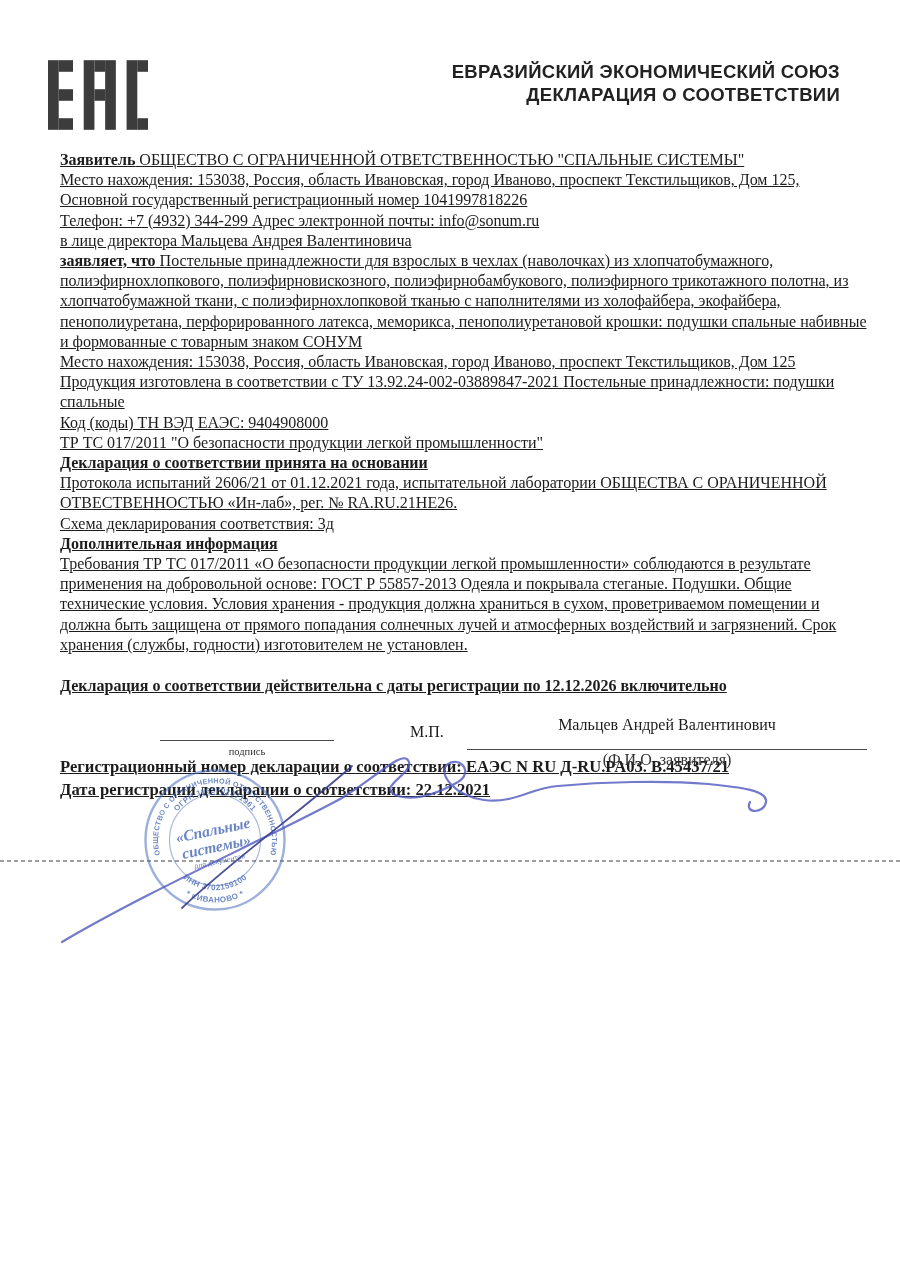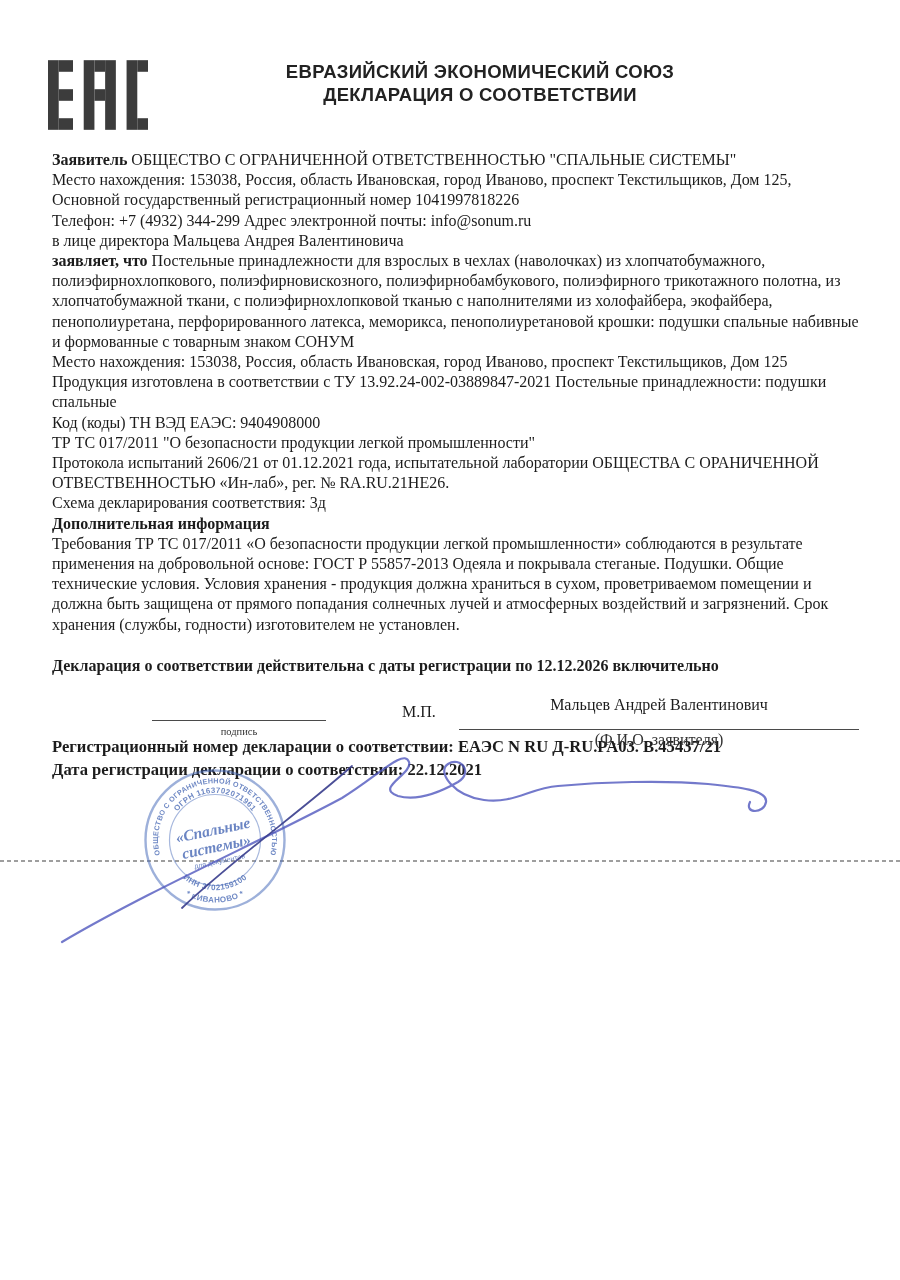--- a/index.html
+++ b/index.html
@@ -2,25 +2,25 @@
 <html><head>
 <meta charset="utf-8">
 <style>
   html,body { margin:0; padding:0; background:#ffffff; }
   .page {
     position:relative; width:900px; height:1280px; background:#ffffff;
     font-family:"Liberation Serif", serif; color:#1c1c1c; overflow:hidden;
   }
   .eac-logo { position:absolute; left:48px; top:60px; width:100px; height:70px; }
   .doc-title {
-    position:absolute; left:120px; top:60px; width:720px; text-align:center;
+    position:absolute; left:120px; top:60px; width:720px; text-align:right;
     font-family:"Liberation Sans", sans-serif; font-weight:bold;
     font-size:18.5px; line-height:23px; color:#222; letter-spacing:0.3px;
   }
-  .doc-body { position:absolute; left:52px; top:150px; width:814px; font-size:16px; line-height:20.2px; }
+  .doc-body { position:absolute; left:60px; top:150px; width:814px; font-size:16px; line-height:20.2px;text-decoration:underline; }
   .doc-body p { margin:0; }
   .doc-body p.gap { margin-top:21px; }
   .doc-body p.bold { font-weight:bold; }
   .doc-body b { font-weight:bold; }
 
   .sig-area { position:relative; height:46px; margin-top:14px; font-size:16px; }
   .mp-label { position:absolute; left:350px; top:12px; }
   .sign-line { position:absolute; left:100px; top:30px; width:174px; border-top:1.5px solid #4a4a4a; }
   .sign-caption { position:absolute; left:100px; top:32px; width:174px; text-align:center; font-size:10.5px; color:#333; }
   .name-block { position:absolute; left:407px; top:5px; width:400px; text-align:center; }
@@ -76,20 +76,21 @@
         <p><b>Заявитель</b> ОБЩЕСТВО С ОГРАНИЧЕННОЙ ОТВЕТСТВЕННОСТЬЮ "СПАЛЬНЫЕ СИСТЕМЫ"</p>
         <p>Место нахождения: 153038, Россия, область Ивановская, город Иваново, проспект Текстильщиков, Дом 125,</p>
         <p>Основной государственный регистрационный номер 1041997818226</p>
         <p>Телефон: +7 (4932) 344-299 Адрес электронной почты: info@sonum.ru</p>
         <p>в лице директора Мальцева Андрея Валентиновича</p>
         <p><b>заявляет, что</b> Постельные принадлежности для взрослых в чехлах (наволочках) из хлопчатобумажного, полиэфирнохлопкового, полиэфирновискозного, полиэфирнобамбукового, полиэфирного трикотажного полотна, из хлопчатобумажной ткани, с полиэфирнохлопковой тканью с наполнителями из холофайбера, экофайбера, пенополиуретана, перфорированного латекса, меморикса, пенополиуретановой крошки: подушки спальные набивные и формованные с товарным знаком СОНУМ</p>
         <p>Место нахождения: 153038, Россия, область Ивановская, город Иваново, проспект Текстильщиков, Дом 125</p>
         <p>Продукция изготовлена в соответствии с ТУ 13.92.24-002-03889847-2021 Постельные принадлежности: подушки спальные</p>
         <p>Код (коды) ТН ВЭД ЕАЭС: 9404908000</p>
         <p>ТР ТС 017/2011 "О безопасности продукции легкой промышленности"</p>
+        <p class="bold">Декларация о соответствии принята на основании</p>
         <p>Протокола испытаний 2606/21 от 01.12.2021 года, испытательной лаборатории ОБЩЕСТВА С ОРАНИЧЕННОЙ ОТВЕСТВЕННОСТЬЮ «Ин-лаб», рег. № RA.RU.21HE26.</p>
         <p>Схема декларирования соответствия: 3д</p>
         <p class="bold">Дополнительная информация</p>
         <p>Требования ТР ТС 017/2011 «О безопасности продукции легкой промышленности» соблюдаются в результате применения на добровольной основе: ГОСТ Р 55857-2013 Одеяла и покрывала стеганые. Подушки. Общие технические условия. Условия хранения - продукция должна храниться в сухом, проветриваемом помещении и должна быть защищена от прямого попадания солнечных лучей и атмосферных воздействий и загрязнений. Срок хранения (службы, годности) изготовителем не установлен.</p>
         <p class="bold gap">Декларация о соответствии действительна с даты регистрации по 12.12.2026 включительно</p>
       </div>
 
     <div class="sig-area">
       <span class="mp-label">М.П.</span>
       <span class="sign-line"></span>

